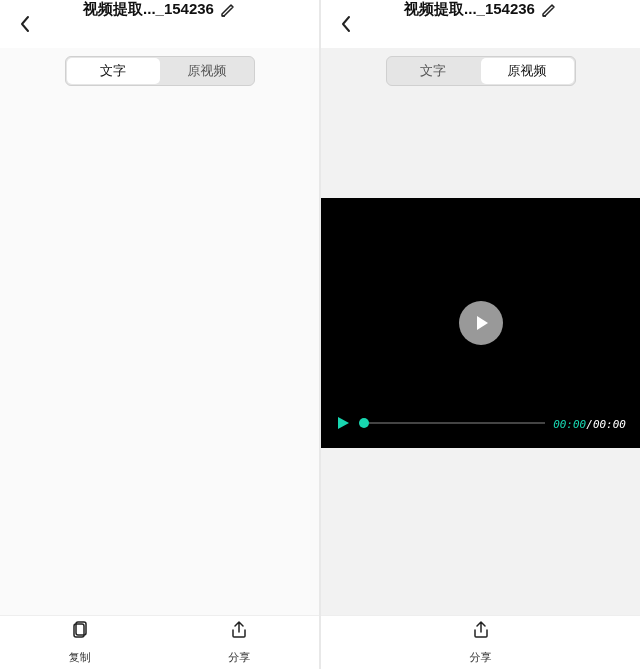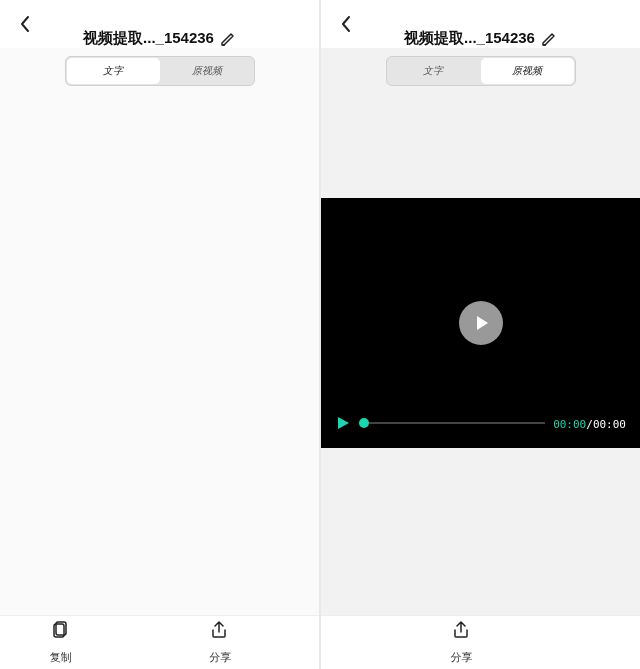--- a/index.html
+++ b/index.html
@@ -3,40 +3,40 @@
 <meta charset="utf-8">
 <style>
   * { box-sizing: border-box; margin: 0; padding: 0; }
   html, body { width: 640px; height: 669px; font-family: -apple-system, "PingFang SC", sans-serif; background: #fff; }
   body { display: flex; }
   .pane { flex: 1; height: 100%; display: flex; flex-direction: column; position: relative; background: #f6f6f6; }
   .pane-left { background: #fafafa; }
   .pane-right { background: #f2f2f2; }
   .divider { width: 2px; background: #e8e8e8; }
 
-  .header { height: 48px; display: flex; align-items: flex-end; justify-content: center; position: relative; background: #fff; }
+  .header { height: 48px; display: flex; align-items: flex-start; justify-content: center; position: relative; background: #fff; }
   .back-btn { position: absolute; left: 10px; top: 0; height: 48px; width: 30px; display: flex; align-items: center; justify-content: center; cursor: pointer; }
   .title-wrap { display: flex; align-items: center; gap: 6px; }
   .title-text { font-size: 15px; font-weight: 600; color: #111; }
   .edit-icon-wrap { display: flex; align-items: center; }
 
   .seg { margin: 8px auto 12px; width: 190px; height: 30px; border: 1px solid #d0d0d0; border-radius: 6px; display: flex; overflow: hidden; background: #e5e5e5; }
-  .seg-item { flex: 1; display: flex; align-items: center; justify-content: center; font-size: 10px; color: #555; cursor: pointer; font-style: italic; }
+  .seg-item { flex: 1; display: flex; align-items: center; justify-content: center; font-size: 13px; color: #555; cursor: pointer; }
   .seg-item.active { background: #fff; color: #111; border-radius: 5px; margin: 1px; }
 
   .text-card { margin: 0 14px; background: #fff; border-radius: 8px; padding: 14px 14px 20px; min-height: 200px; }
   .text-content { font-size: 14px; color: #222; line-height: 1.7; }
 
   .bottom-bar { position: absolute; bottom: 0; left: 0; right: 0; height: 54px; background: #fff; border-top: 1px solid #eee; display: flex; align-items: center; justify-content: space-around; }
-  .bar-item { display: flex; flex-direction: column; gap: 10px; cursor: pointer; width: 60px; }
+  .bar-item { display: flex; flex-direction: column; align-items: center; gap: 10px; cursor: pointer; width: 60px; }
   .bar-item span:last-child { font-size: 11px; color: #333; }
   .center-bar-item { flex:1; display:flex; justify-content:center; }
 
   
-  .video-wrap { background: #000; width: 100%; height: 250px; margin-top: 100px; position: relative; display: flex; align-items: center; justify-content: center; }
+  .video-wrap { background: #000; width: 100%; height: 250px; margin-top: 100px; position: relative; display: flex; align-items: center; justify-content: center; font-style: italic; }
   .play-circle { width: 44px; height: 44px; border-radius: 50%; background: #999; display: flex; align-items: center; justify-content: center; cursor: pointer; }
   .controls { position: absolute; left: 0; right: 0; bottom: 16px; display: flex; align-items: center; gap: 8px; padding: 0 14px; }
   .progress { flex: 1; height: 2px; background: #444; position: relative; }
   .progress::before { content:""; position:absolute; left:0; top:-4px; width:10px; height:10px; background:#18d6b0; border-radius:50%; }
   .time { font-size: 11px; font-family: monospace; }
   .time-cur { color: #18d6b0; }
   .time-dur { color: #fff; }
 
   svg { display: block; }
 </style>

